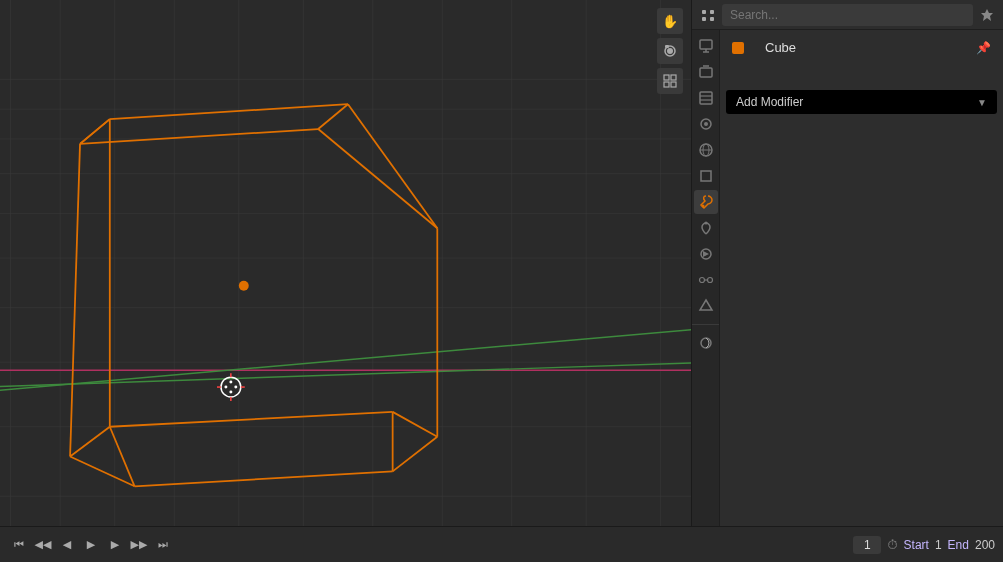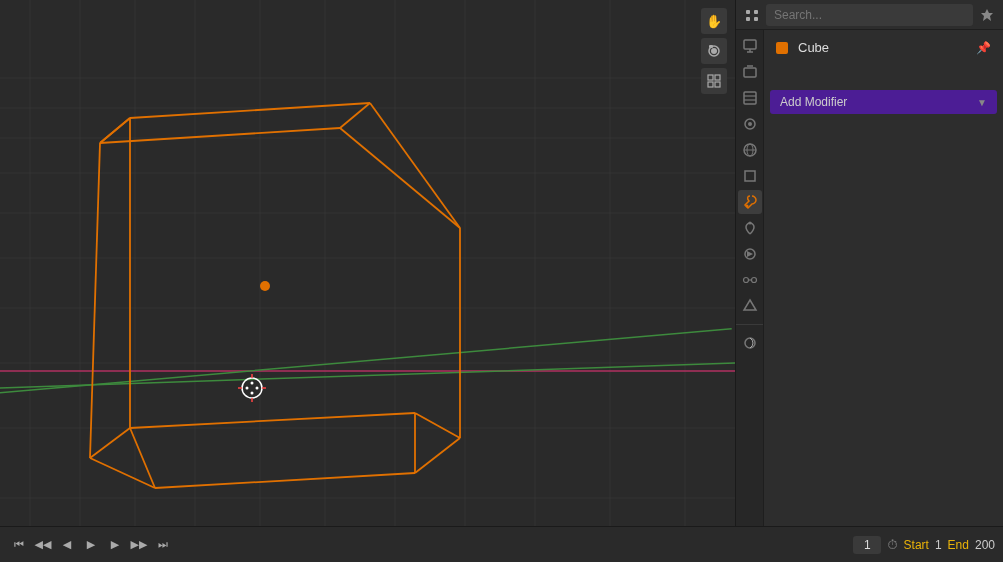--- a/index.html
+++ b/index.html
@@ -54,21 +54,21 @@
       color: #ccc;
       font-size: 13px;
       display: flex;
       align-items: center;
       justify-content: center;
       cursor: pointer;
     }
 
     
     .properties-panel {
-      width: 268px;
+      width: 312px;
       background: #2d2d2d;
       display: flex;
       flex-direction: column;
       border-left: 1px solid #1a1a1a;
     }
 
     .properties-header {
       display: flex;
       align-items: center;
       padding: 4px 6px;
@@ -148,21 +148,21 @@
       flex: 1;
       padding: 6px;
       overflow-y: auto;
       overflow-x: hidden;
     }
 
     
     .object-name-row {
       display: flex;
       align-items: center;
-      gap: 10px;
+      gap: 21px;
       margin-bottom: 2px;
       padding: 4px 6px;
       background: #2d2d2d;
     }
 
     .obj-color-dot {
       width: 12px;
       height: 12px;
       background: #e07000;
       border-radius: 2px;
@@ -177,21 +177,21 @@
 
     .obj-pin-icon {
       color: #666;
       font-size: 12px;
       cursor: pointer;
     }
 
     
     .add-modifier-btn {
       width: 100%;
-      background: #4c1d95;
+      background: #000000;
       border: none;
       border-radius: 3px;
       color: #ccc;
       font-size: 12px;
       padding: 5px 10px;
       text-align: right;
       cursor: pointer;
       display: flex;
       align-items: center;
       justify-content: space-between;
@@ -255,21 +255,21 @@
       min-width: 28px;
       text-align: center;
     }
 
     .clock-icon {
       color: #888;
       font-size: 13px;
     }
 
     .frame-label {
-      color: #eab308;
+      color: #c4b5fd;
       font-size: 12px;
     }
 
     .frame-value {
       color: #ccc;
       font-size: 12px;
     }
 
     
     .properties-content::-webkit-scrollbar {

